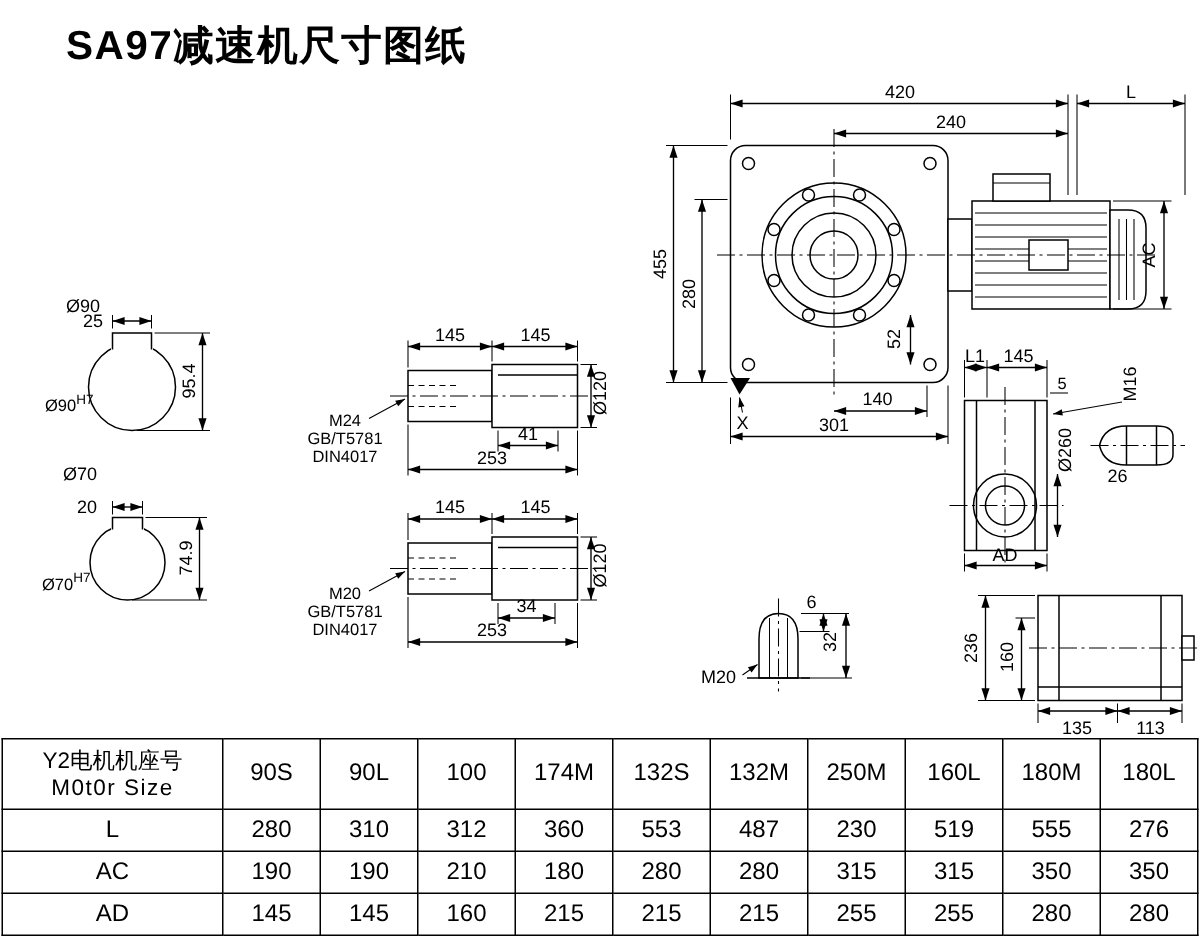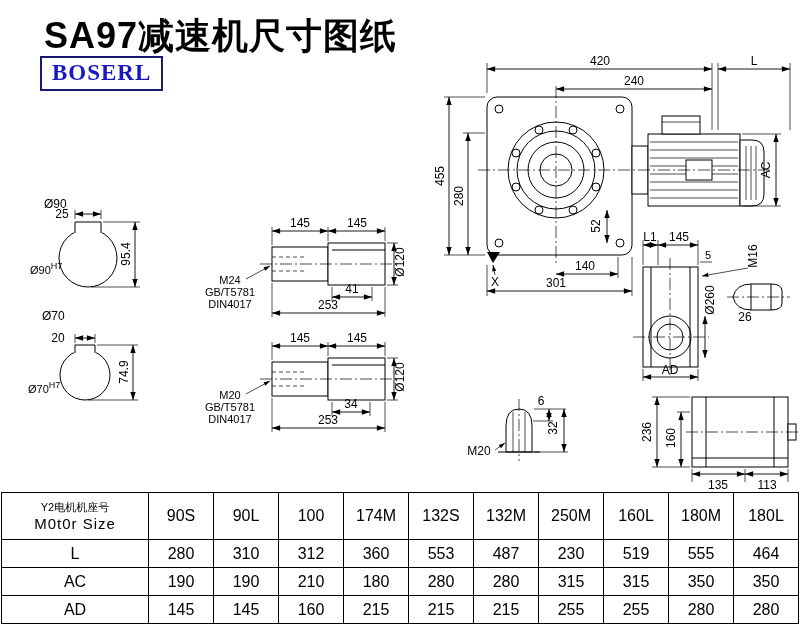--- a/index.html
+++ b/index.html
@@ -1,37 +1,37 @@
 <!DOCTYPE html>
 <html><head>
 <meta charset="utf-8">
 <style>
   *{margin:0;padding:0;box-sizing:border-box}
   html,body{background:#fff}
   body{width:800px;height:625px;font-family:"Liberation Sans",sans-serif}
   .page{position:relative;width:800px;height:625px;background:#fff;overflow:hidden}
-  .title{position:absolute;left:44px;top:12px;font-size:36px;font-weight:bold;color:#000;letter-spacing:1px;white-space:nowrap}
+  .title{position:absolute;left:44px;top:12px;font-size:27px;font-weight:bold;color:#000;letter-spacing:1px;white-space:nowrap}
   .logo{position:absolute;left:40px;top:56px;border:2px solid #191970;color:#1717c4;font-family:"Liberation Serif",serif;font-weight:bold;font-size:23px;line-height:1.1;padding:2px 10px 4px;letter-spacing:1px;background:#fff}
   svg.drawing{position:absolute;left:0;top:0}
   svg text{font-family:"Liberation Sans",sans-serif;font-size:12px;fill:#000}
   svg text.sm{font-size:11px}
   svg .sup{font-size:9px}
   .t{text-anchor:middle}
   .ln{stroke:#000;stroke-width:1;fill:none}
   .lnf{stroke:#000;stroke-width:1;fill:#fff}
   .thin{stroke:#000;stroke-width:0.7;fill:none}
   .ext{stroke:#000;stroke-width:0.7}
   .dim{stroke:#000;stroke-width:0.9}
   .cl{stroke:#000;stroke-width:0.7;stroke-dasharray:12 3 2 3}
   .hid{stroke:#000;stroke-width:0.7;stroke-dasharray:4 3}
   table.size{position:absolute;left:1px;top:492px;width:798px;border-collapse:collapse;table-layout:fixed}
   table.size td{border:1px solid #000;text-align:center;vertical-align:middle;font-size:16px;color:#000;height:28px;padding:0;overflow:hidden}
   table.size tr.hd td{height:47px}
   td.first{width:147px}
-  .hl1{font-size:11px}
+  .hl1{font-size:15px}
   .hl2{font-size:15px;letter-spacing:1px}
 </style>
 </head>
 <body>
 
 <div class="page">
 
 <svg class="drawing" width="800" height="492" viewBox="0 0 800 492">
   <defs>
     <marker id="arw" viewBox="0 0 10 10" refX="9.5" refY="5" markerWidth="10" markerHeight="10" orient="auto-start-reverse">
@@ -265,21 +265,20 @@
     <line class="ext" x1="745" y1="469" x2="745" y2="482"></line>
     <line class="ext" x1="788" y1="469" x2="788" y2="482"></line>
     <line class="dim" x1="692" y1="474" x2="745" y2="474" marker-start="url(#arw)" marker-end="url(#arw)"></line>
     <line class="dim" x1="745" y1="474" x2="788" y2="474" marker-start="url(#arw)" marker-end="url(#arw)"></line>
     <text class="t" x="718" y="489">135</text>
     <text class="t" x="767" y="489">113</text>
   </g>
 </svg>
 
 <h1 class="title">SA97减速机尺寸图纸</h1>
-<div class="logo">BOSERL</div>
 
 <table class="size">
   <tbody>
         <tr class="hd">
     <td class="first">
       <div class="hl1">Y2电机机座号</div>
       <div class="hl2">M0t0r Size</div>
     </td>
     <td>90S</td>
     <td>90L</td>
@@ -296,21 +295,21 @@
     <td class="first">L</td>
     <td>280</td>
     <td>310</td>
     <td>312</td>
     <td>360</td>
     <td>553</td>
     <td>487</td>
     <td>230</td>
     <td>519</td>
     <td>555</td>
-    <td>464</td>
+    <td>276</td>
   </tr>
   <tr>
     <td class="first">AC</td>
     <td>190</td>
     <td>190</td>
     <td>210</td>
     <td>180</td>
     <td>280</td>
     <td>280</td>
     <td>315</td>

